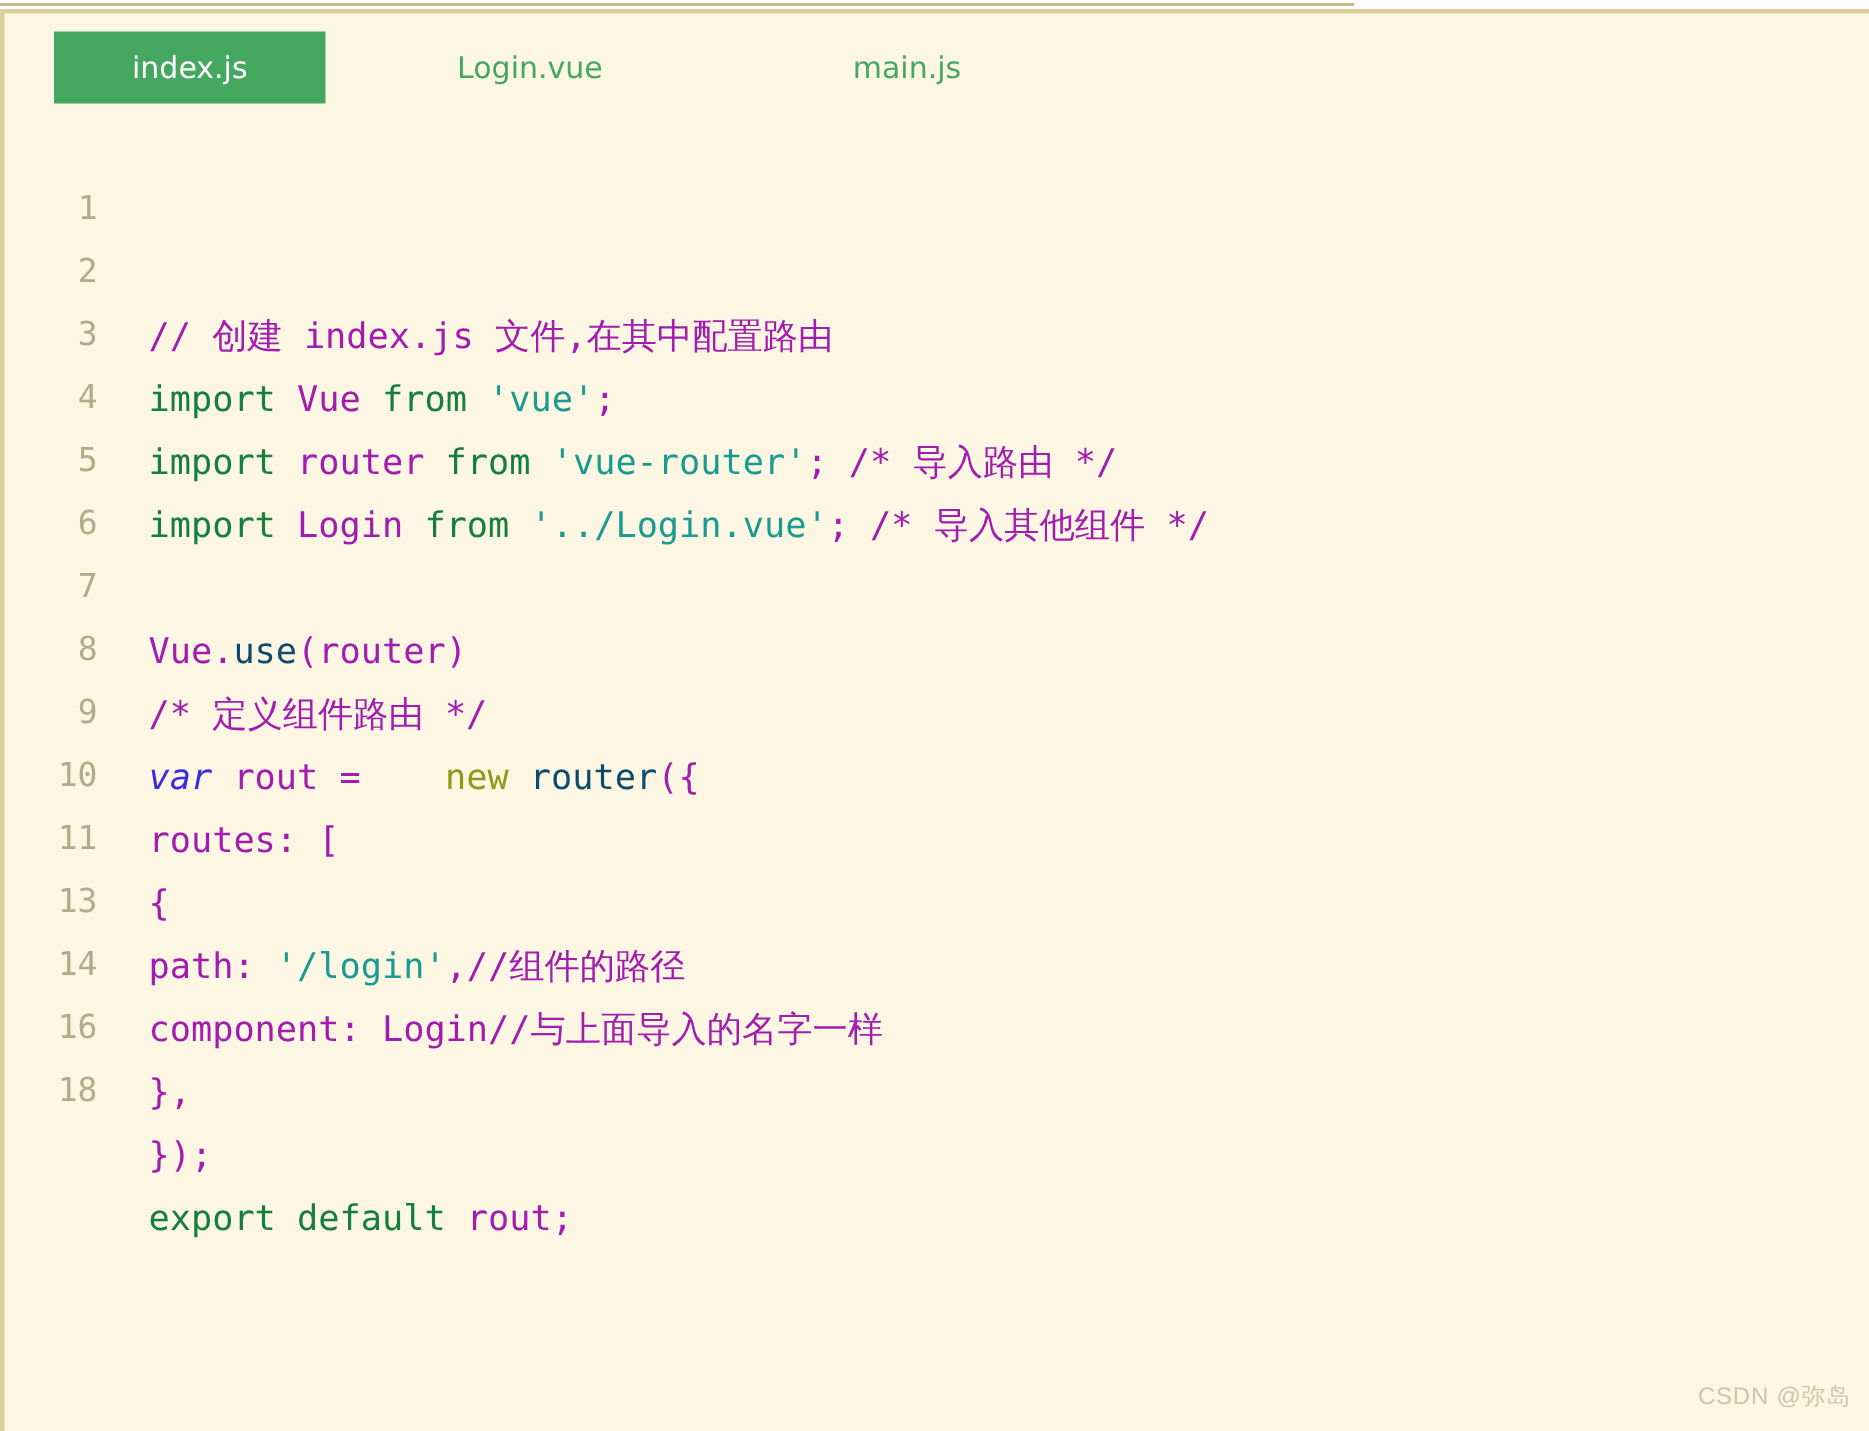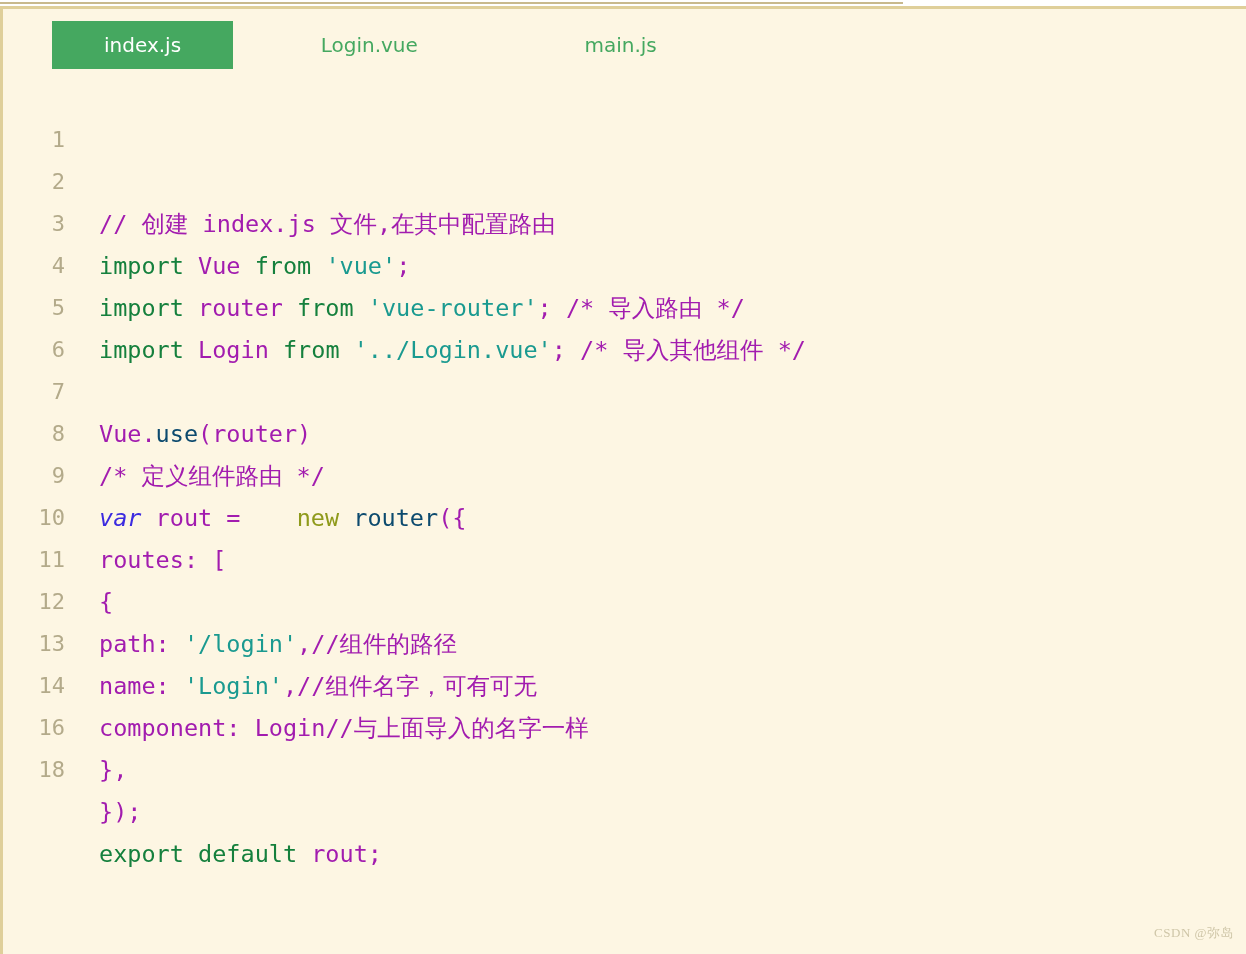--- a/index.html
+++ b/index.html
@@ -45,21 +45,21 @@
     left: 0; top: 2px;
     width: 903px; height: 2px;
     background: #c8b98d;
     z-index: 4;
   }
 
   
   #tab-bar {
     position: relative;
     height: 68px;
-    padding-left: 49px;
+    padding-left: 33px;
     padding-top: 18px;
     box-sizing: border-box;
   }
   .tab {
     display: inline-block;
     font-family: "DejaVu Sans", sans-serif;
     font-size: 20px;
     line-height: 20px;
     color: #45a860;
     cursor: pointer;
@@ -118,22 +118,22 @@
   .t-var      { color: #3b2ae0; font-style: italic; }
   .t-builtin  { color: #0c4a6e; }
   .t-plain    { color: #a21caf; }
   .t-new      { color: #8f9a1b; margin-left: 42px; }
 
   
   #watermark {
     position: absolute;
     right: 12px;
     bottom: 12px;
-    font-family: Liberation Serif, serif;
-    font-size: 13px;
+    font-family: Liberation Sans, sans-serif;
+    font-size: 16px;
     color: #cfc6a8;
     letter-spacing: 0.5px;
   }
 </style>
 </head>
 <body>
 
 <div id="top-white-strip"></div>
 <div id="top-dark-rule"></div>
 <div id="top-white-notch"></div>
@@ -196,24 +196,20 @@
     <div class="code-line">
       <span class="lineno">10</span>
       <span class="linecode"><span class="t-plain">{</span></span>
     </div>
 
     <div class="code-line">
       <span class="lineno">11</span>
       <span class="linecode"><span class="t-plain">path: </span><span class="t-string">'/login'</span><span class="t-plain">,</span><span class="t-comment">//组件的路径</span></span>
     </div>
 
-    <div class="code-line">
-      <span class="lineno">12</span>
-      <span class="linecode"><span class="t-plain">name: </span><span class="t-string">'Login'</span><span class="t-plain">,</span><span class="t-comment">//组件名字，可有可无</span></span>
-    </div>
 
     <div class="code-line">
       <span class="lineno">13</span>
       <span class="linecode"><span class="t-plain">component: Login</span><span class="t-comment">//与上面导入的名字一样</span></span>
     </div>
 
     <div class="code-line">
       <span class="lineno">14</span>
       <span class="linecode"><span class="t-plain">},</span></span>
     </div>

